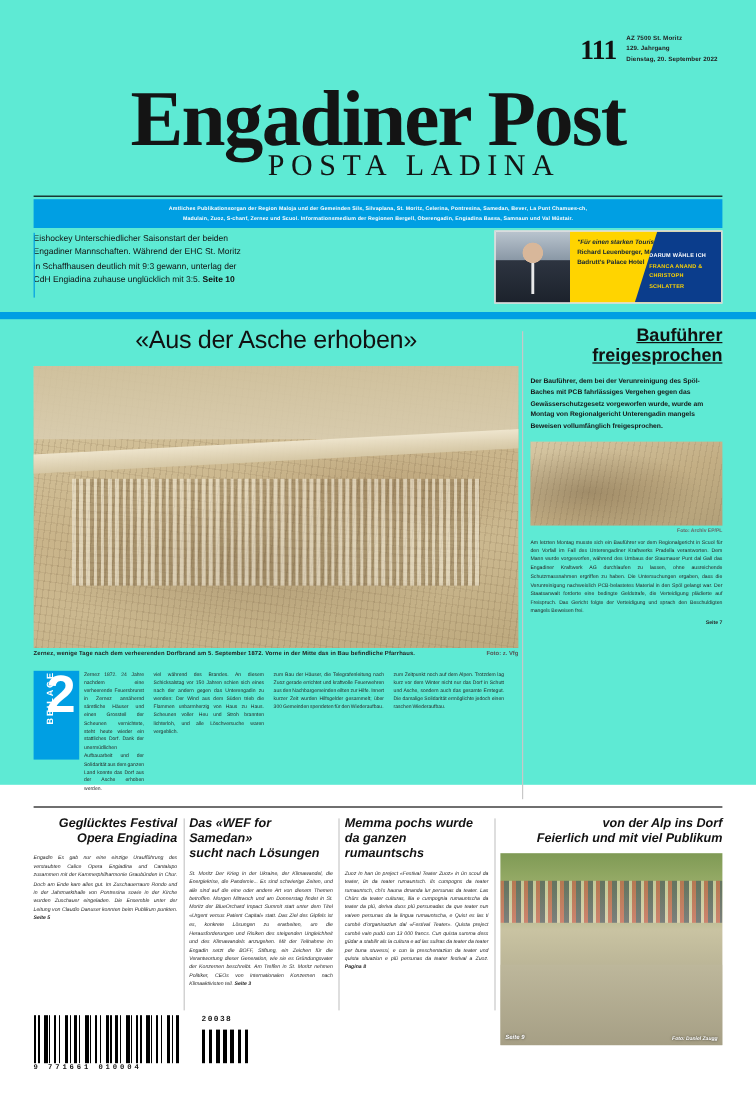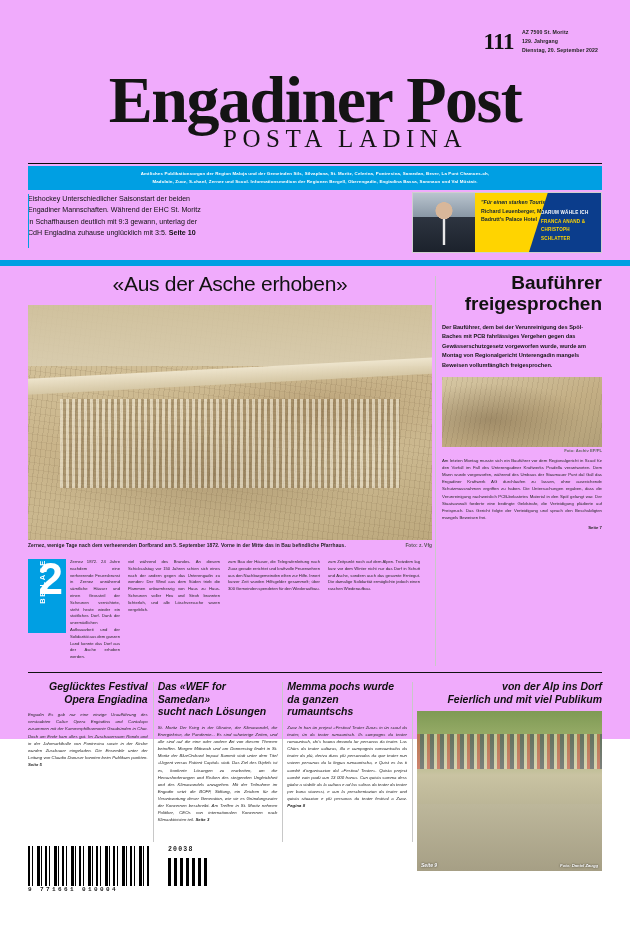--- a/index.html
+++ b/index.html
@@ -3,21 +3,21 @@
 <meta charset="utf-8">
 <style>
   * { box-sizing: border-box; margin: 0; padding: 0; }
   html, body {
     width: 630px; height: 925px;
     background: #ffffff;
     font-family: "Liberation Sans", sans-serif;
     color: #1a1a1a;
     overflow: hidden;
   }
-  .page { position: relative; width: 630px; height: 739px; background:#f0abfc; }
+  .page { position: relative; width: 630px; height: 654px; background:#5eead4; }
 
   
   .issue-row {
     position: absolute; left: 0; top: 28px; width: 630px; height: 42px;
   }
   .issue-inner {
     position: absolute; right: 32px; top: 0;
     display: flex; align-items: flex-start; gap: 8px;
   }
   .issue-number {
@@ -175,22 +175,22 @@
   .bc { width:92px; }
   .bc.first { width:92px; padding-left:42px; }
   .micro {
     font-size:4.2px; line-height:1.62; text-align:justify; color:#262626;
     word-spacing:-0.3px;
   }
 
   
   .rh {
     font-family:"Liberation Sans", sans-serif;
-    font-weight:700; font-size:19px; line-height:1.12; text-align:right;
-    color:#111; margin-bottom:8px;
+    font-weight:700; font-size:15px; line-height:1.12; text-align:right;
+    color:#111; margin-bottom:8px;text-decoration:underline;
   }
   .rlead { font-size:5.6px; line-height:1.72; font-weight:700; color:#151515; text-align:left; }
   .rphoto {
     width:160px; height:70px; margin:6px 0 5px 0;
     background:
       radial-gradient(ellipse at 30% 60%, rgba(90,70,45,.35), transparent 60%),
       linear-gradient(160deg,#d6c7a4,#c3ae84 55%,#b2a079);
     position:relative; overflow:hidden;
   }
   .rphoto::after{

